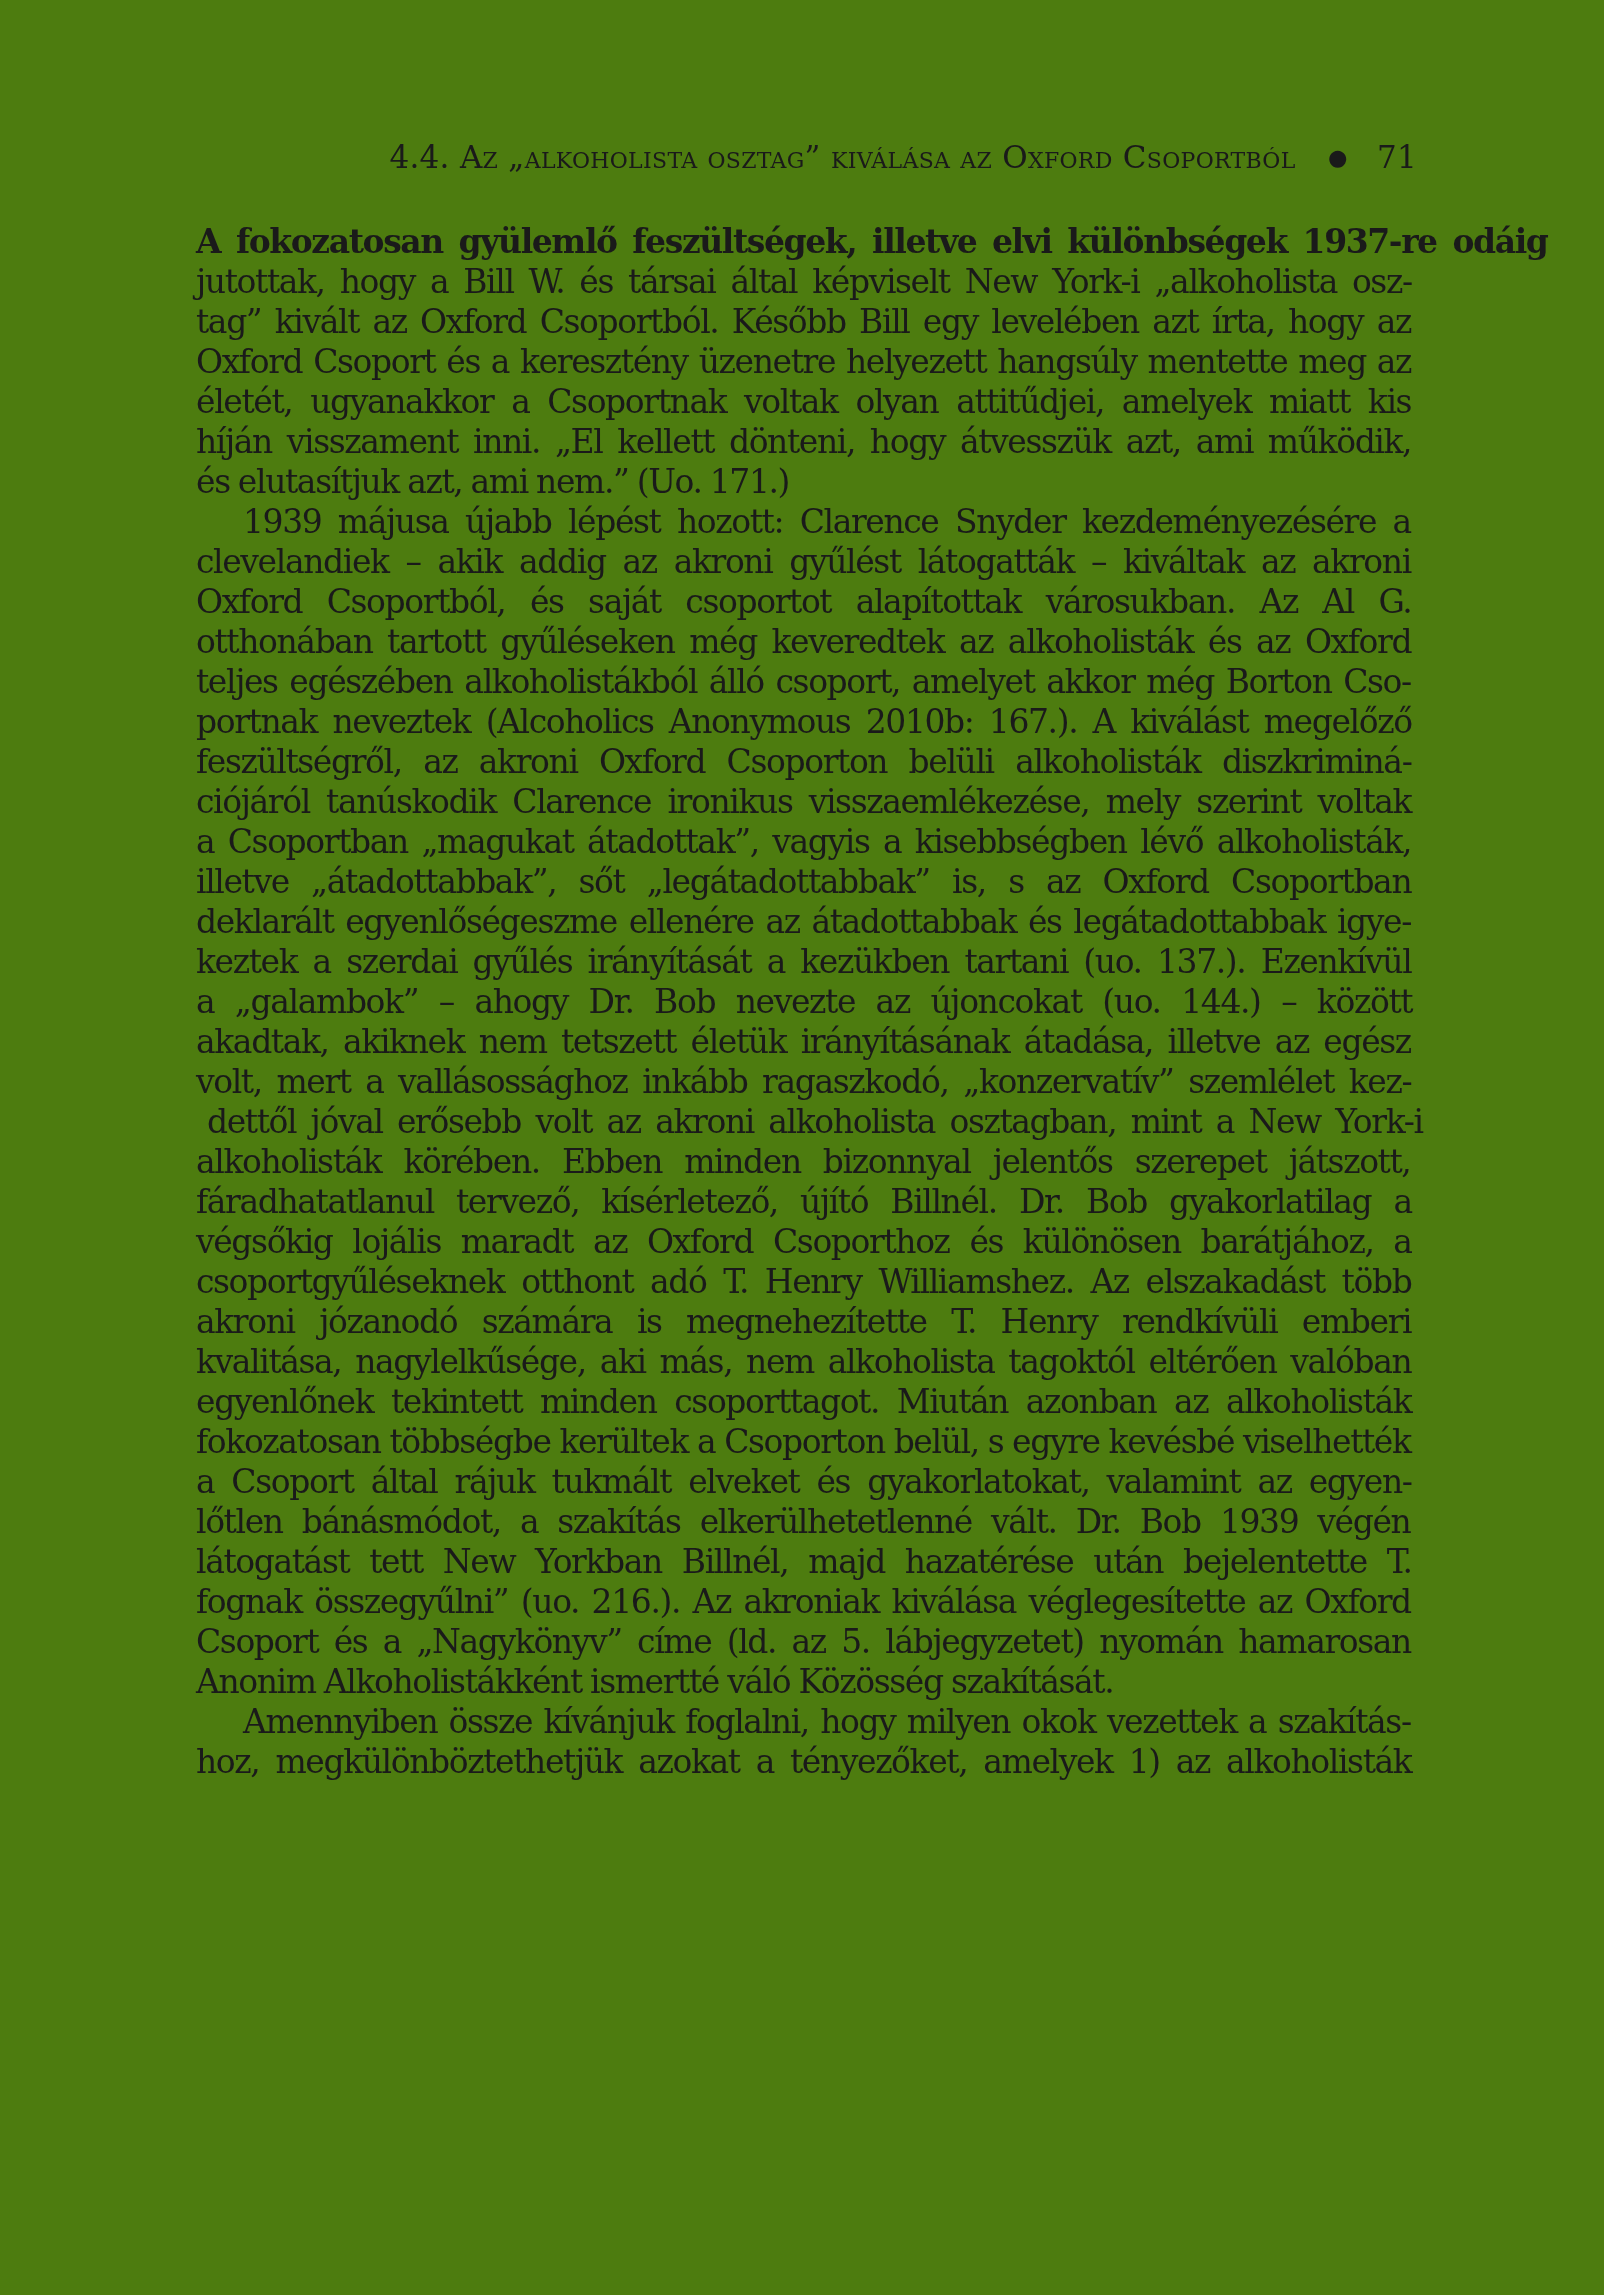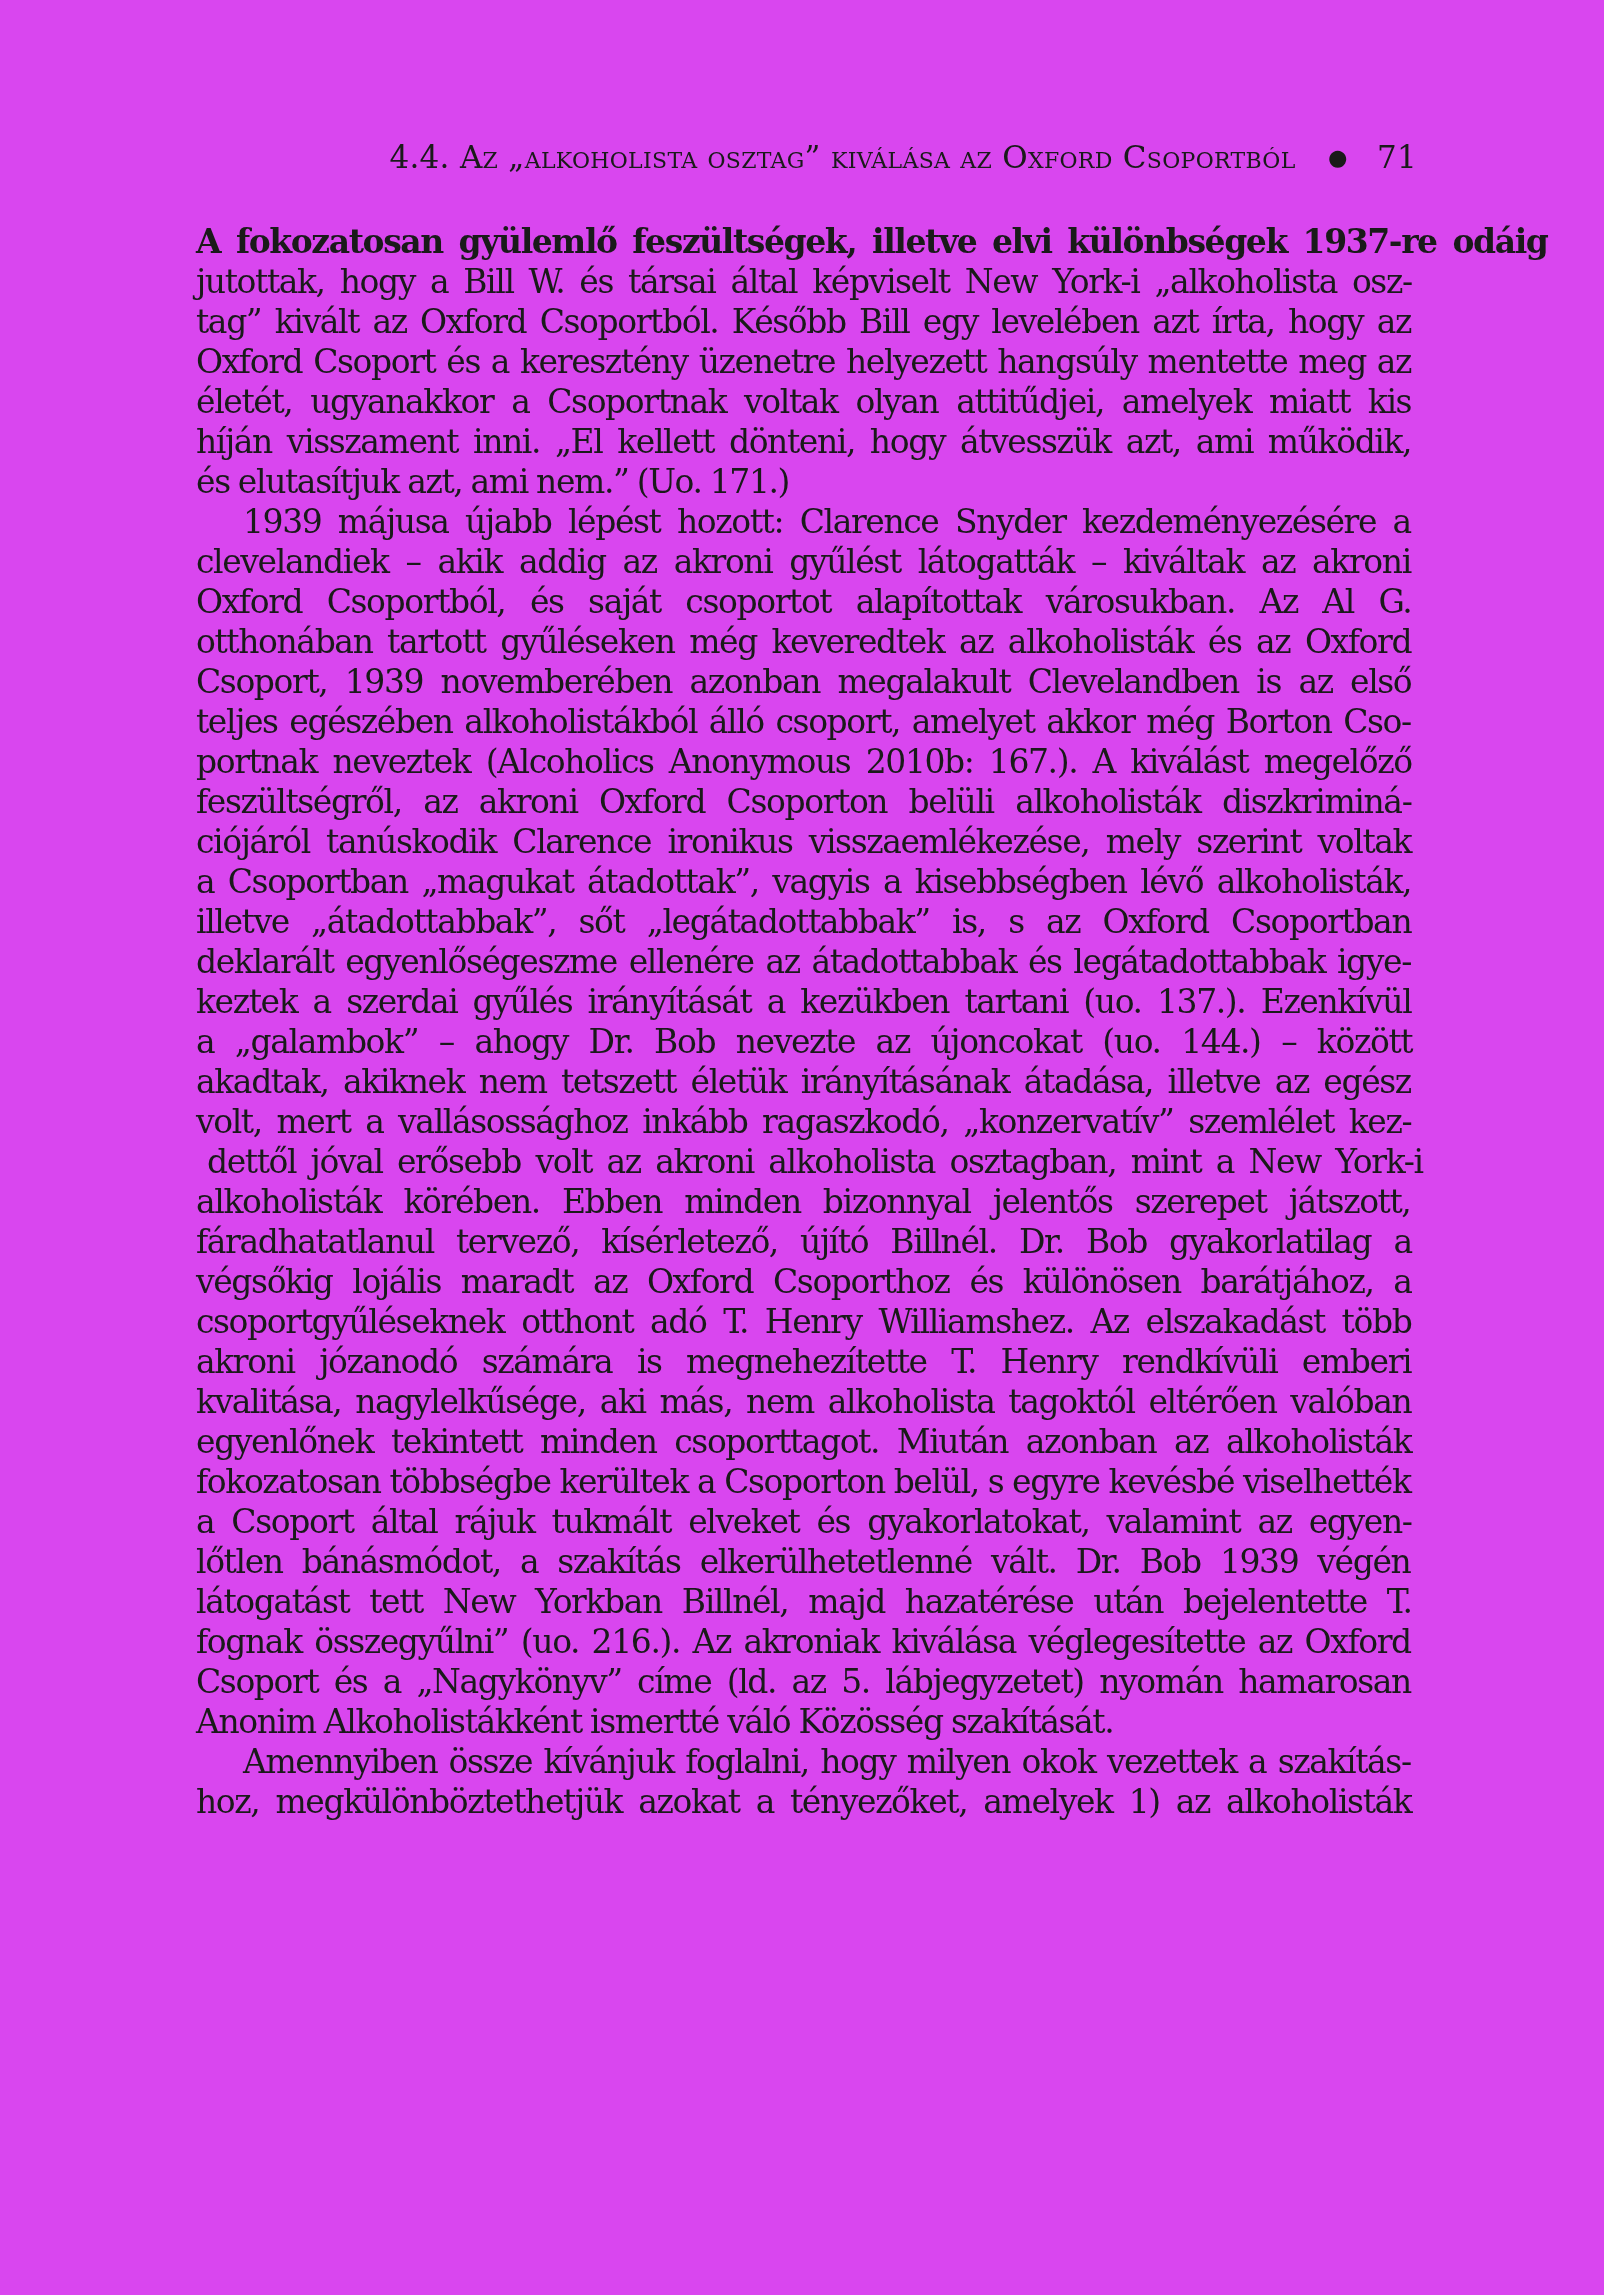--- a/index.html
+++ b/index.html
@@ -1,19 +1,19 @@
 <!DOCTYPE html>
 <html style="font-size:13.8px"><head>
 <meta charset="utf-8">
 <style>
   html, body { margin: 0; padding: 0; background: #ffffff; }
   body { width: 1605px; height: 2295px; position: relative; overflow: hidden; }
   .page {
     position: absolute; left: 0; top: 0; width: 1605px; height: 2295px;
-    background: #d946ef; color: #1a1a1a;
+    background: #4d7c0f; color: #1a1a1a;
     font-family: "DejaVu Serif", "Liberation Serif", serif;
   }
   .running-head {
     position: absolute; left: 327px; top: 138px; width: 1090px;
     text-align: right; font-size: 31px; line-height: 38px; letter-spacing: 0.3px;
     white-space: nowrap;
   }
   .running-head .sc { font-variant: small-caps; }
   .running-head .bullet { display: inline-block; margin: 0 19px 0 22.3px; font-size: 22.3px; vertical-align: 3.4px; }
   .body-text {
@@ -49,21 +49,20 @@
         <span class="line"><span style="white-space: nowrap; display: inline-block; word-spacing: 1.8px;">Oxford Csoport és a keresztény üzenetre helyezett hangsúly mentette meg az</span></span>
         <span class="line"><span style="white-space: nowrap; display: inline-block; word-spacing: 8.7px;">életét, ugyanakkor a Csoportnak voltak olyan attitűdjei, amelyek miatt kis</span></span>
         <span class="line"><span style="white-space: nowrap; display: inline-block; word-spacing: 5.7px;">híján visszament inni. „El kellett dönteni, hogy átvesszük azt, ami működik,</span></span>
         <span class="line last"><span style="white-space: nowrap; display: inline-block;">és elutasítjuk azt, ami nem.” (Uo. 171.)</span></span>
       </div>
       <div class="paragraph">
         <span class="line indent"><span style="white-space: nowrap; display: inline-block; word-spacing: 7.4px;">1939 májusa újabb lépést hozott: Clarence Snyder kezdeményezésére a</span></span>
         <span class="line"><span style="white-space: nowrap; display: inline-block; word-spacing: 7.8px;">clevelandiek – akik addig az akroni gyűlést látogatták – kiváltak az akroni</span></span>
         <span class="line"><span style="white-space: nowrap; display: inline-block; word-spacing: 15.4px;">Oxford Csoportból, és saját csoportot alapítottak városukban. Az Al G.</span></span>
         <span class="line"><span style="white-space: nowrap; display: inline-block; word-spacing: 5.5px;">otthonában tartott gyűléseken még keveredtek az alkoholisták és az Oxford</span></span>
-        <span class="line"><span style="white-space: nowrap; display: inline-block; word-spacing: 8.3px;">Csoport, 1939 novemberében azonban megalakult Clevelandben is az első</span></span>
         <span class="line"><span style="white-space: nowrap; display: inline-block; word-spacing: 2.6px;">teljes egészében alkoholistákból álló csoport, amelyet akkor még Borton Cso-</span></span>
         <span class="line"><span style="white-space: nowrap; display: inline-block; word-spacing: 6.2px;">portnak neveztek (Alcoholics Anonymous 2010b: 167.). A kiválást megelőző</span></span>
         <span class="line"><span style="white-space: nowrap; display: inline-block; word-spacing: 12.3px;">feszültségről, az akroni Oxford Csoporton belüli alkoholisták diszkriminá-</span></span>
         <span class="line"><span style="white-space: nowrap; display: inline-block; word-spacing: 7.2px;">ciójáról tanúskodik Clarence ironikus visszaemlékezése, mely szerint voltak</span></span>
         <span class="line"><span style="white-space: nowrap; display: inline-block; word-spacing: 4.4px;">a Csoportban „magukat átadottak”, vagyis a kisebbségben lévő alkoholisták,</span></span>
         <span class="line"><span style="white-space: nowrap; display: inline-block; word-spacing: 13.2px;">illetve „átadottabbak”, sőt „legátadottabbak” is, s az Oxford Csoportban</span></span>
         <span class="line"><span style="white-space: nowrap; display: inline-block; word-spacing: 2.6px;">deklarált egyenlőségeszme ellenére az átadottabbak és legátadottabbak igye-</span></span>
         <span class="line"><span style="white-space: nowrap; display: inline-block; word-spacing: 6.2px;">keztek a szerdai gyűlés irányítását a kezükben tartani (uo. 137.). Ezenkívül</span></span>
         <span class="line"><span style="white-space: nowrap; display: inline-block; word-spacing: 11.5px;">a „galambok” – ahogy Dr. Bob nevezte az újoncokat (uo. 144.) – között</span></span>
         <span class="line"><span style="white-space: nowrap; display: inline-block; word-spacing: 5.3px;">akadtak, akiknek nem tetszett életük irányításának átadása, illetve az egész</span></span>

